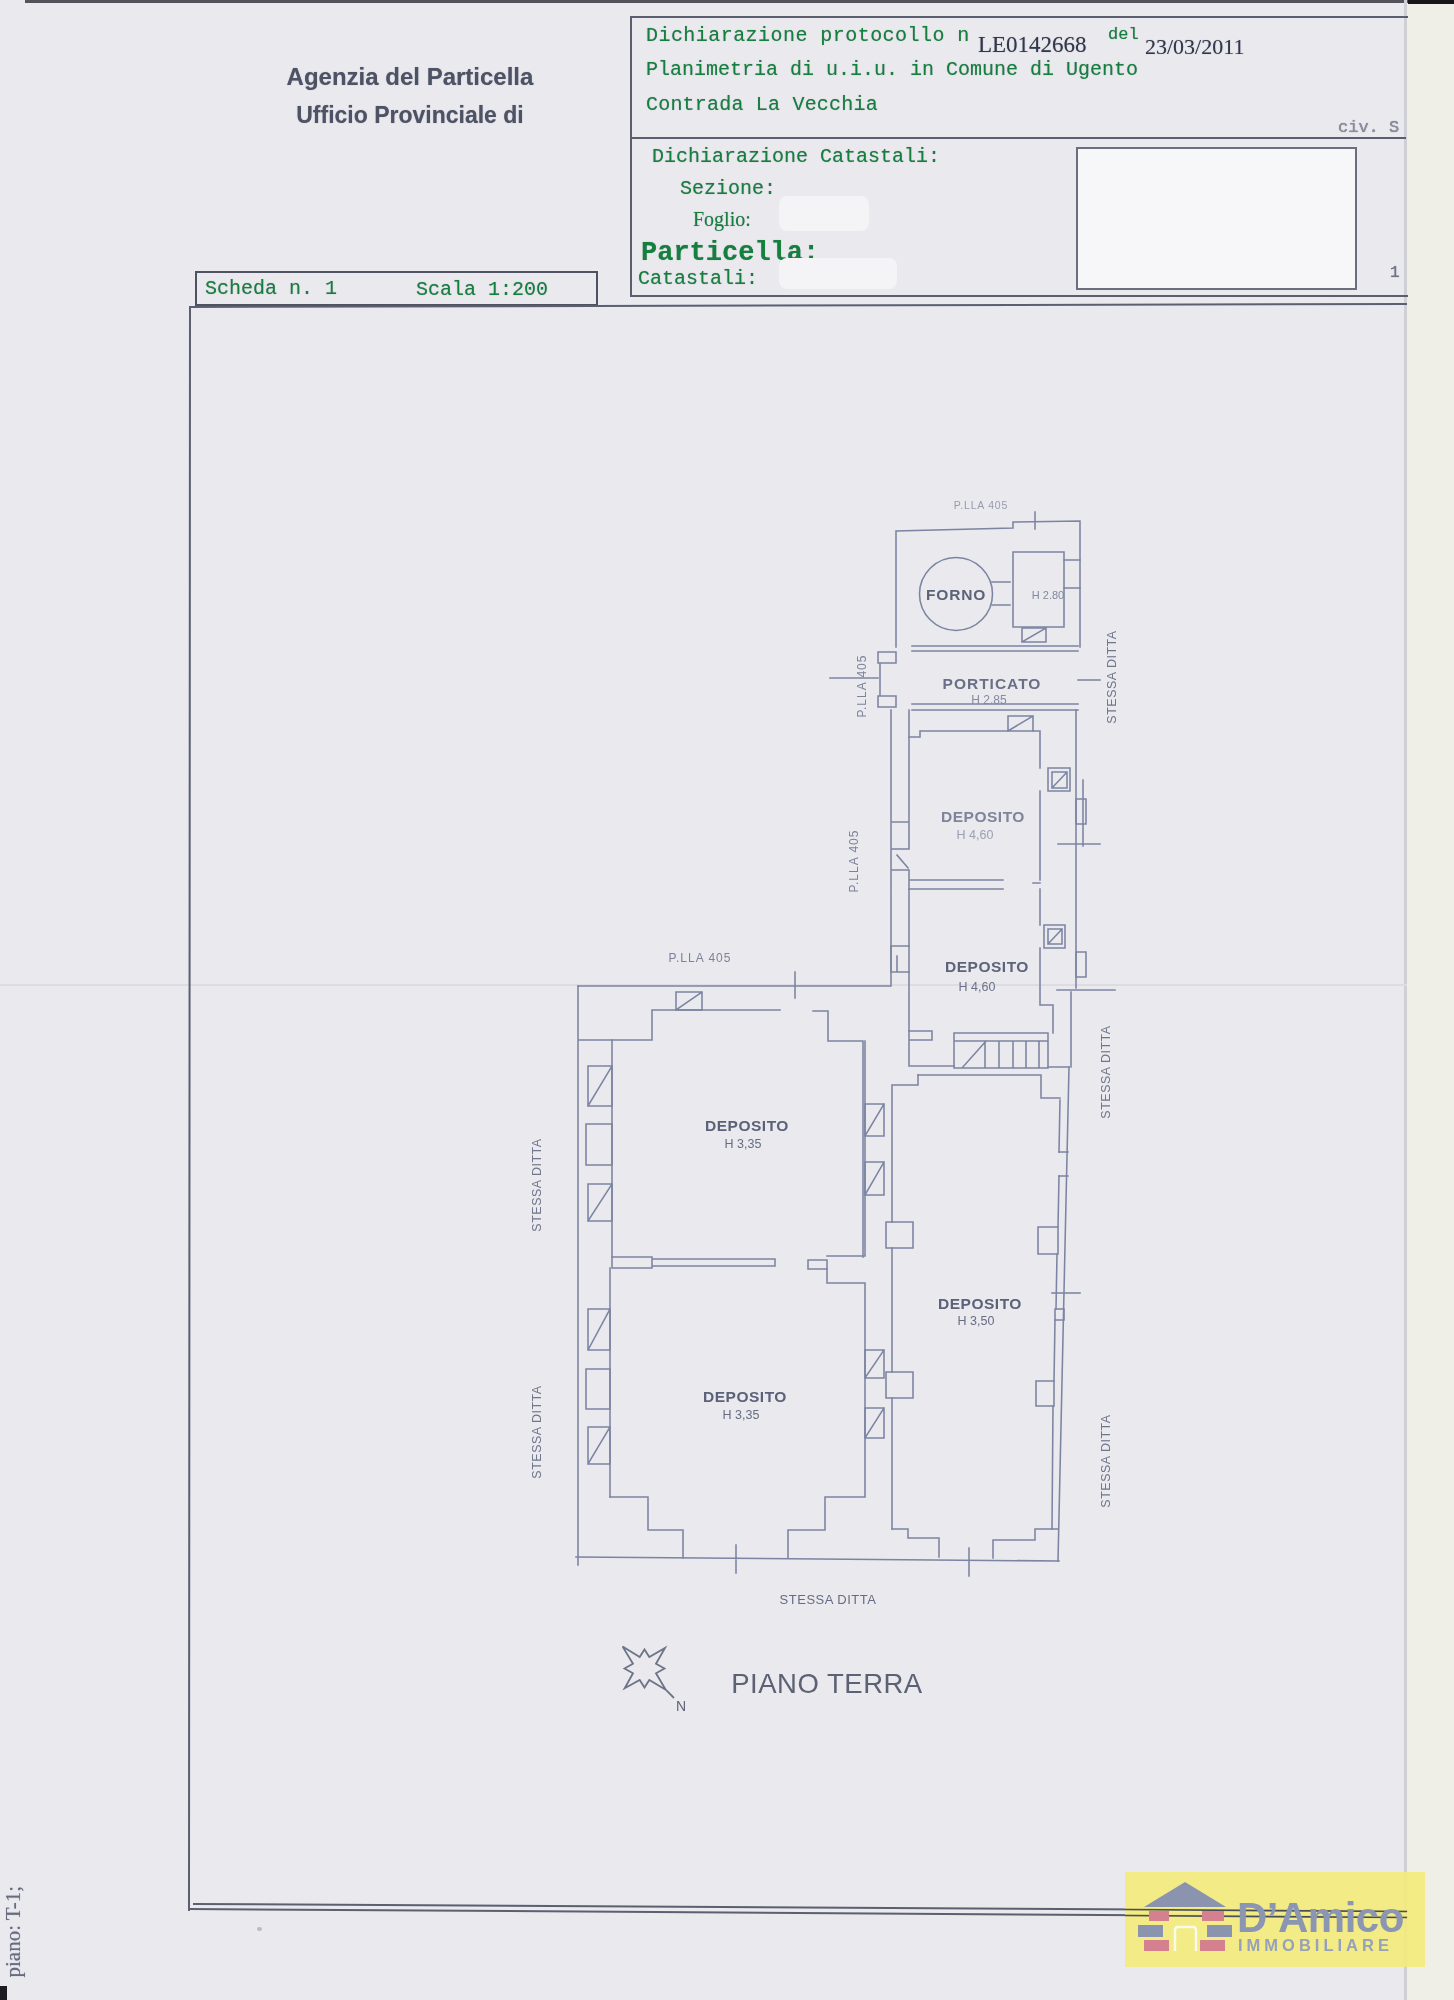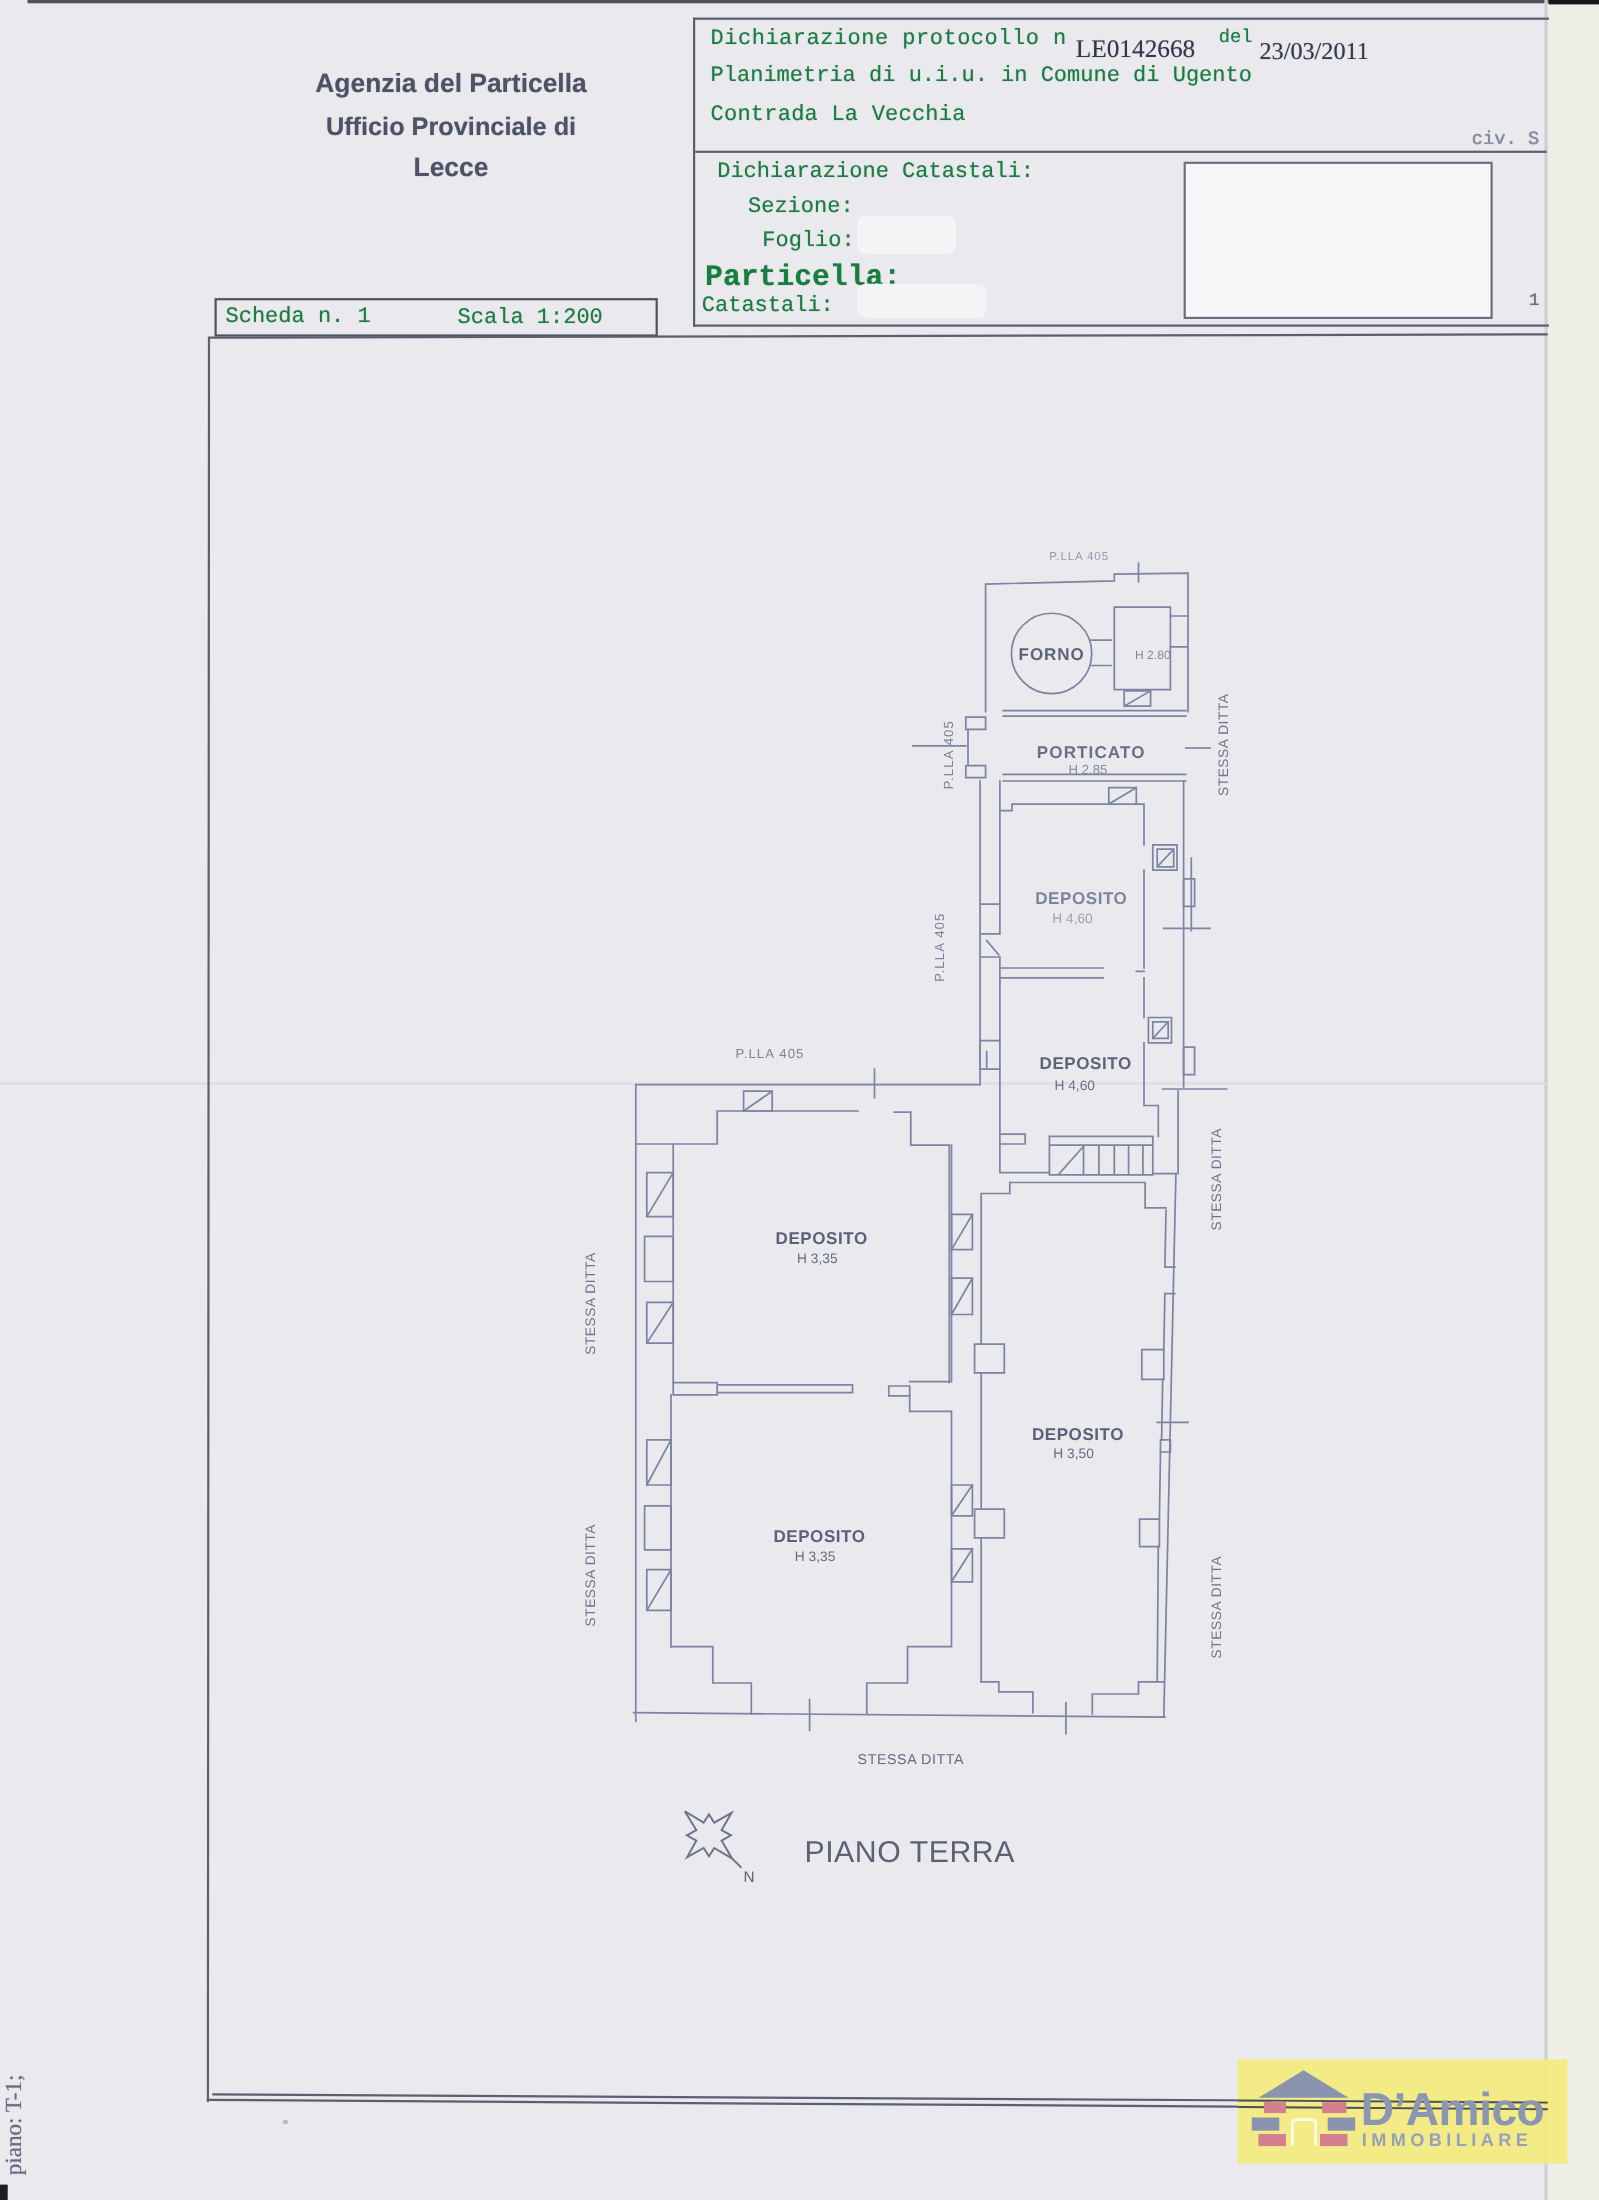--- a/index.html
+++ b/index.html
@@ -21,41 +21,40 @@
 
 <div class="abs" style="left:0;top:1986px;width:7px;height:14px;background:#1c1c22;"></div>
 
 <div class="abs" style="left:1404px;top:0;width:3px;height:2000px;background:#cfcfd6;"></div>
 
 <div class="abs" style="left:0;top:984px;width:1407px;height:2px;background:#dcdce3;"></div>
 
 <div class="abs soft" style="left:200px;top:58px;width:420px;text-align:center;color:#4d5264;font-weight:bold;">
   <div style="font-size:24px;line-height:38px;letter-spacing:0px;">Agenzia del Particella</div>
   <div style="font-size:23px;line-height:38px;">Ufficio Provinciale di</div>
-  <div style="font-size:24px;line-height:38px;">Lecce</div>
 </div>
 
 <div class="abs" style="left:630px;top:16px;width:776px;height:277px;border:2px solid #5a5e6e;border-right:none;"></div>
 
 <div class="abs" style="left:632px;top:137px;width:774px;height:2px;background:#5a5e6e;"></div>
 
 <div class="abs mono soft" style="left:646px;top:24px;font-size:20px;letter-spacing:0.45px;">Dichiarazione protocollo n</div>
 <div class="abs serif soft" style="left:978px;top:32px;font-size:23px;">LE0142668</div>
 <div class="abs mono soft" style="left:1108px;top:25px;font-size:17px;">del</div>
 <div class="abs serif soft" style="left:1145px;top:34px;font-size:22px;">23/03/2011</div>
 
 <div class="abs mono soft" style="left:646px;top:58px;font-size:20px;">Planimetria di u.i.u. in Comune di Ugento</div>
 
 <div class="abs mono soft" style="left:646px;top:93px;font-size:20px;letter-spacing:0.2px;">Contrada La Vecchia</div>
 
 <div class="abs mono" style="left:1338px;top:118px;font-size:17px;color:#8a8f9f;">civ. S</div>
 
 <div class="abs mono soft" style="left:652px;top:145px;font-size:20px;">Dichiarazione Catastali:</div>
 <div class="abs mono soft" style="left:680px;top:177px;font-size:20px;">Sezione:</div>
-<div class="abs mono soft" style="left:693px;top:208px;font-size:20px;">Foglio:</div>
+<div class="abs mono soft" style="left:693px;top:208px;font-size:20px;font-family:Liberation Serif, serif;">Foglio:</div>
 <div class="abs mono soft" style="left:641px;top:238px;font-size:27px;font-weight:bold;">Particella:</div>
 <div class="abs mono soft" style="left:638px;top:267px;font-size:20px;">Catastali:</div>
 
 <div class="abs" style="left:779px;top:196px;width:90px;height:35px;background:#f4f4f6;border-radius:8px;"></div>
 
 <div class="abs" style="left:779px;top:258px;width:118px;height:31px;background:#f4f4f6;border-radius:8px;"></div>
 
 <div class="abs" style="left:1076px;top:147px;width:277px;height:139px;background:#f7f7f9;border:2px solid #6a6e7e;"></div>
 
 <div class="abs mono" style="left:1390px;top:264px;font-size:16px;color:#6e7383;">1</div>

